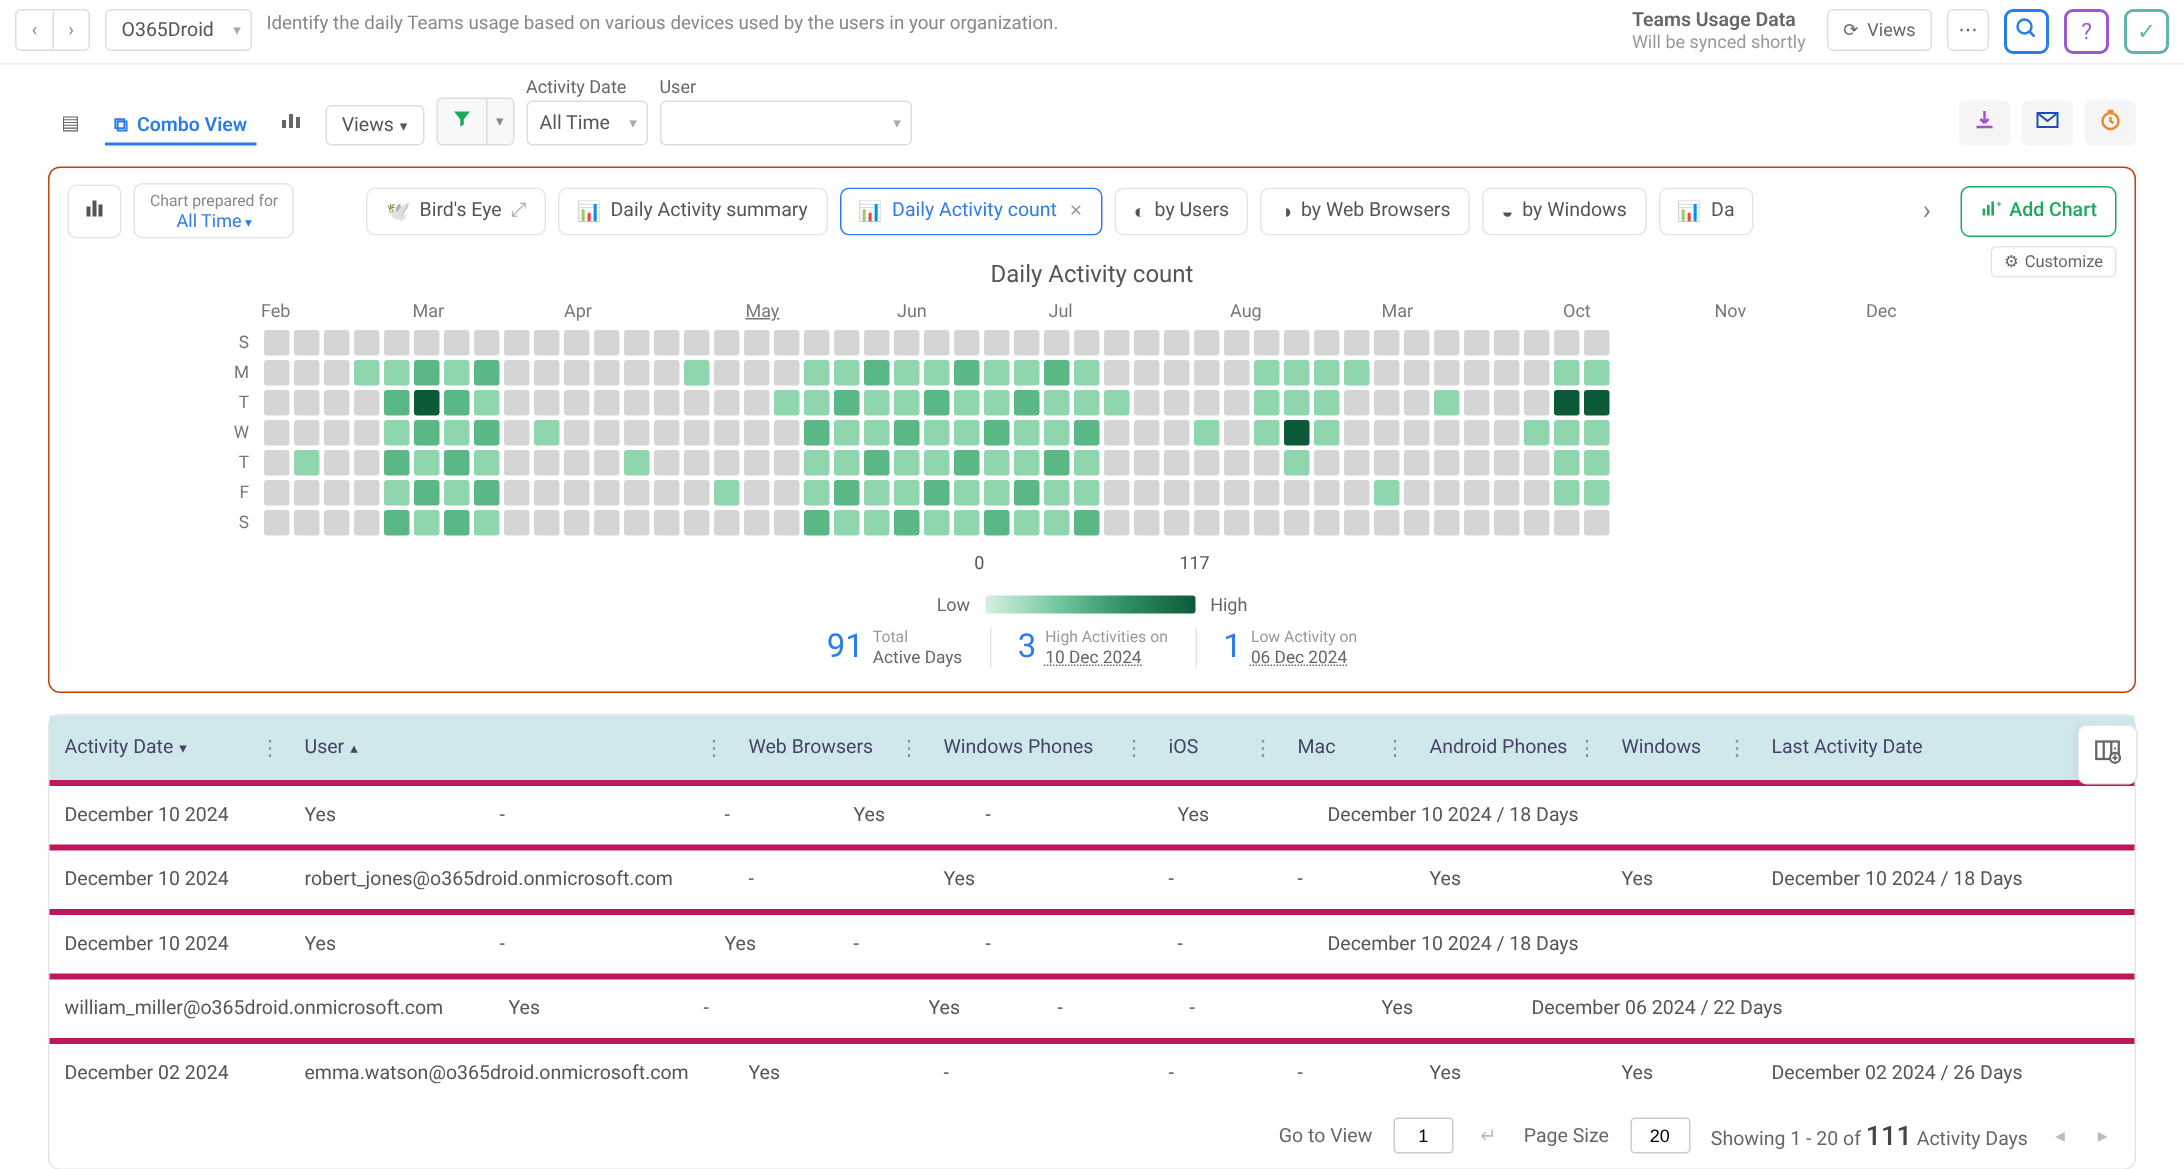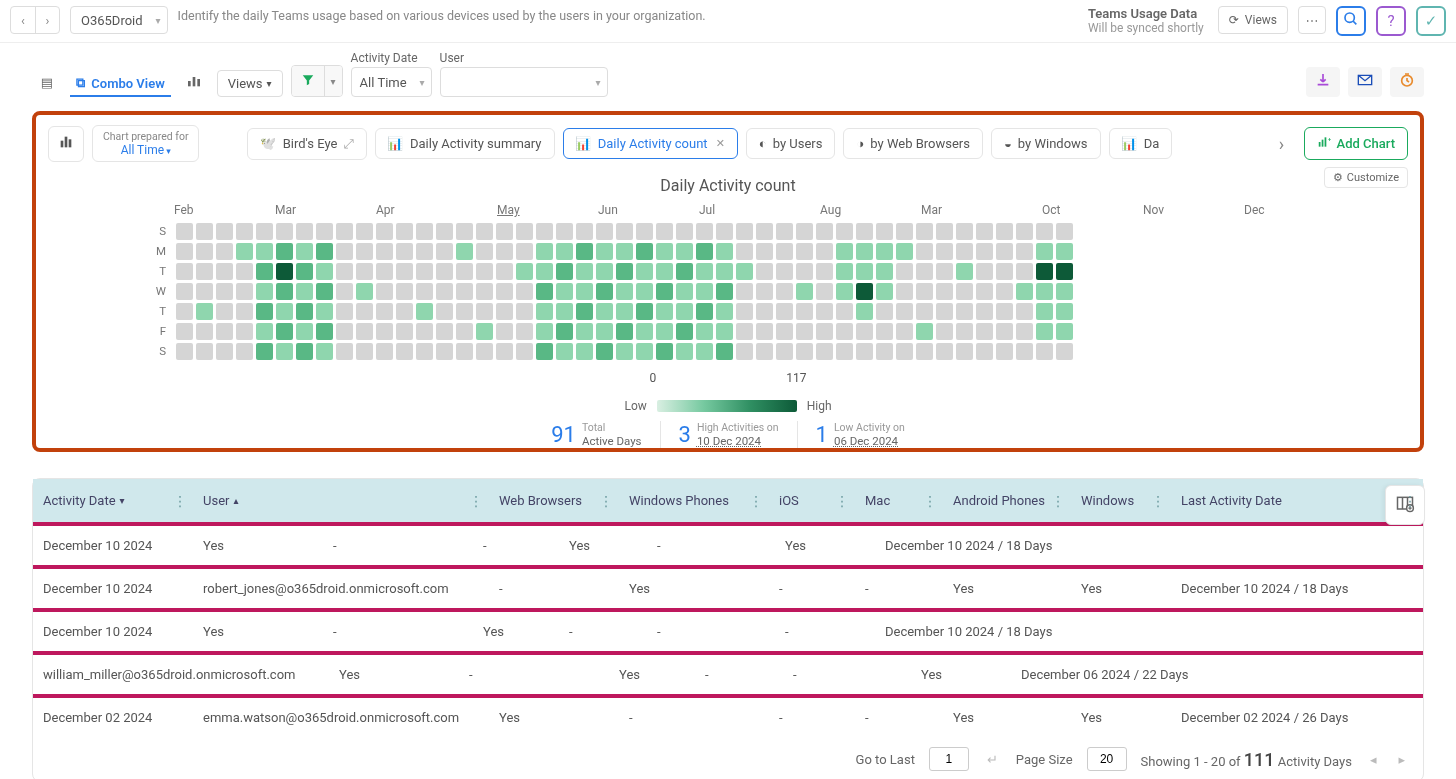--- a/index.html
+++ b/index.html
@@ -33,21 +33,21 @@
 .field-label { font-size: 12px; color: #666; margin-bottom: 2px; }
 .select { border: 1px solid #ddd; border-radius: 4px; padding: 5px 24px 5px 8px; min-width: 70px; height: 30px; position: relative; cursor: pointer; color: #555; display: flex; align-items: center; }
 .select.wide { min-width: 168px; }
 .select::after { content: "▾"; position: absolute; right: 6px; color: #aaa; font-size: 10px; }
 .spacer { flex: 1; }
 .action-icon { width: 34px; height: 30px; background: #f5f5f5; border-radius: 4px; display: flex; align-items: center; justify-content: center; cursor: pointer; font-size: 15px; }
 .ai-purple { color: #a94bd8; }
 .ai-blue { color: #1a4db8; }
 .ai-orange { color: #e88b2e; }
 
-.chart-card { margin: 6px 32px 26px 32px; border: 4px solid #c2410c; border-radius: 8px; background: #fff; }
+.chart-card { margin: 6px 32px 14px 32px; border: 1px solid #c2410c; border-radius: 8px; background: #fff; padding-bottom: 16px; }
 .chart-toolbar { display: flex; align-items: center; padding: 10px 12px; gap: 8px; position: relative; }
 .ct-icon { width: 36px; height: 36px; border: 1px solid #e5e5e5; border-radius: 6px; display: flex; align-items: center; justify-content: center; cursor: pointer; color: #555; }
 .prepared { border: 1px solid #e5e5e5; border-radius: 6px; padding: 4px 10px; text-align: center; cursor: pointer; }
 .prepared .p1 { font-size: 10.5px; color: #888; }
 .prepared .p2 { font-size: 12px; color: #2b7de9; }
 .prepared .p2::after { content: " ▾"; font-size: 9px; }
 .tabs { display: flex; gap: 8px; overflow: hidden; flex: 1; margin-left: 40px; align-items: center; }
 .tab { border: 1px solid #e5e5e5; border-radius: 6px; padding: 7px 12px; display: flex; align-items: center; gap: 6px; cursor: pointer; font-size: 13px; color: #555; white-space: nowrap; }
 .tab.active { border-color: #2b7de9; color: #2b7de9; }
 .tab .x { font-size: 11px; color: #999; margin-left: 2px; }
@@ -884,21 +884,21 @@
         <div class="td c-wb">Yes</div>
         <div class="td c-wp">-</div>
         <div class="td c-ios">-</div>
         <div class="td c-mac">-</div>
         <div class="td c-ap">Yes</div>
         <div class="td c-win">Yes</div>
         <div class="td c-last">December 02 2024 / 26 Days</div>
       </div>
     </div>
   <div class="pager">
-    <span>Go to Last</span>
+    <span>Go to View</span>
     <input class="pg-input" value="1" style="">
     <span class="pg-arrow">↵</span>
     <span>Page Size</span>
     <input class="pg-input" value="20" style="">
     <span class="pg-total">
       <span>Showing 1 - 20 of</span>
       <strong>111</strong>
       <span>Activity Days</span>
     </span>
     <span class="pg-arrow">◂</span>

